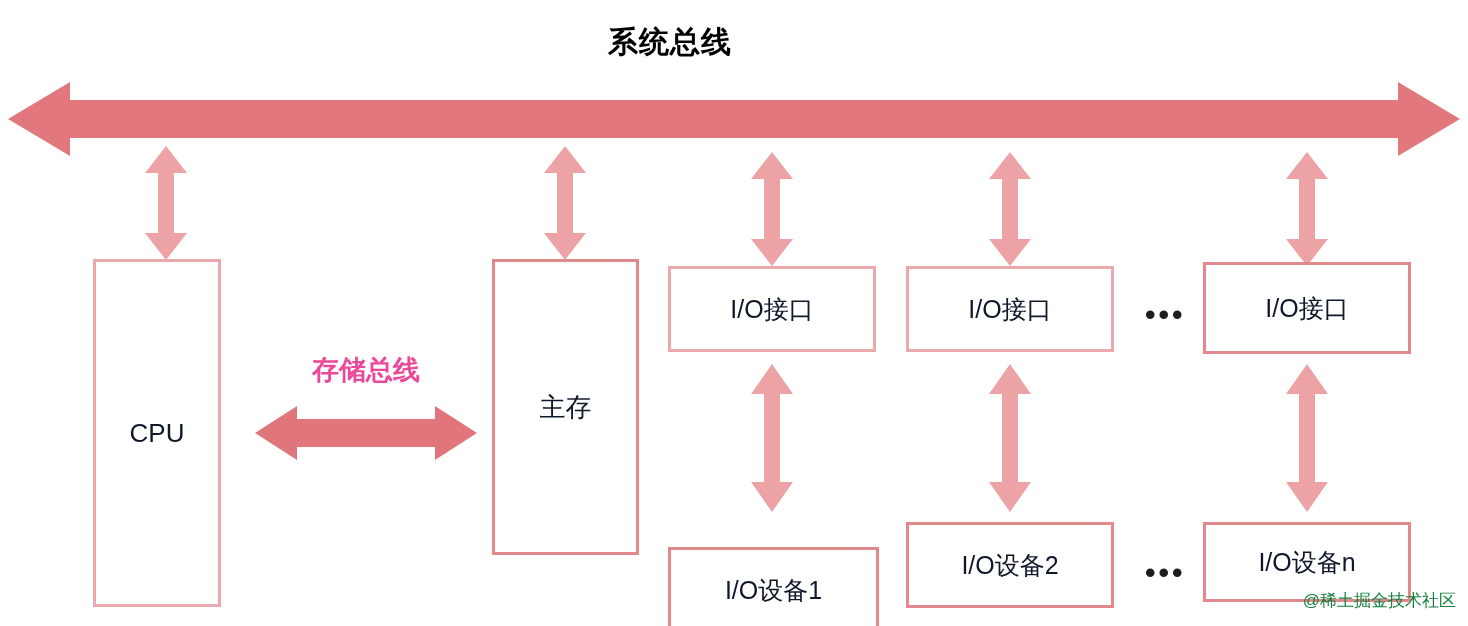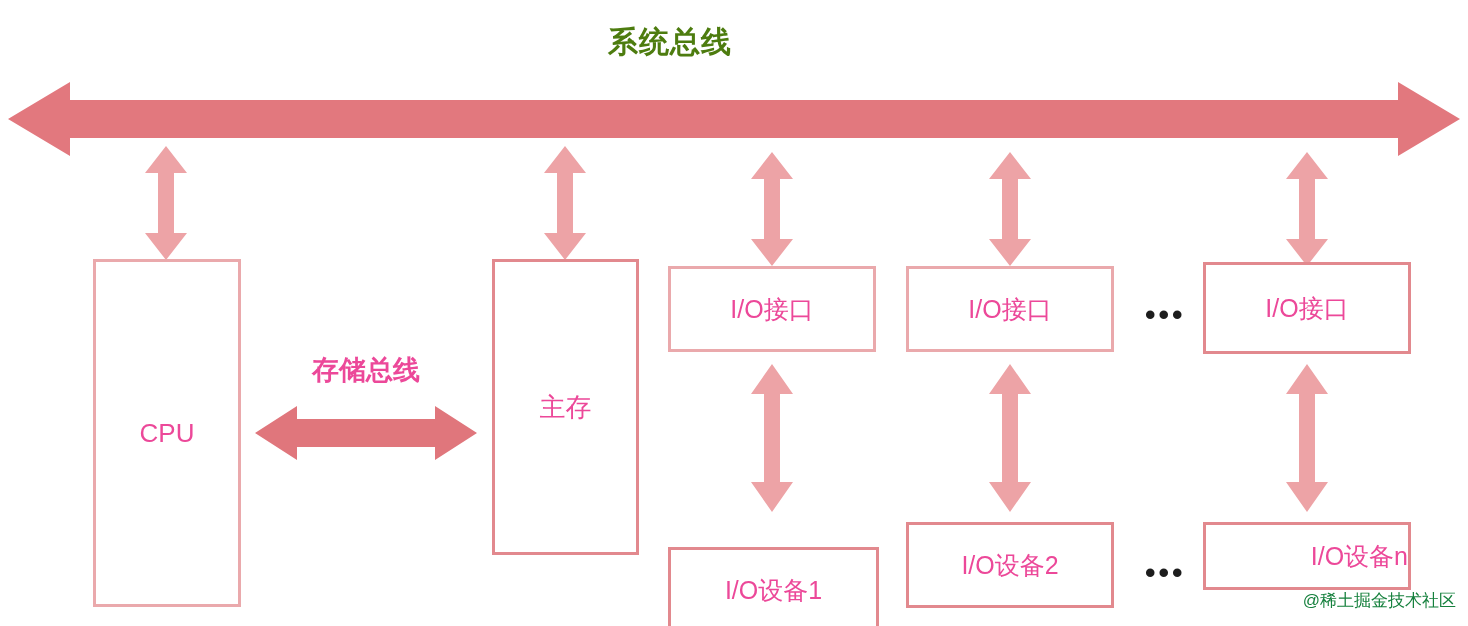--- a/index.html
+++ b/index.html
@@ -20,21 +20,21 @@
 
   
   .diagram-title {
     position: absolute;
     left: 0;
     top: 22px;
     width: 1340px;
     text-align: center;
     font-size: 30px;
     font-weight: bold;
-    color: #4d7c0f;
+    color: #000000;
     letter-spacing: 1px;
     white-space: nowrap;
   }
 
   
   .system-bus {
     position: absolute;
     left: 8px;
     top: 78px;
     width: 1452px;
@@ -71,42 +71,42 @@
 
   
   .node-box {
     position: absolute;
     background: #ffffff;
     border: 3px solid #eaa9ac;
     box-sizing: border-box;
     display: flex;
     align-items: center;
     justify-content: center;
-    color: #ec4899;
+    color: #0f172a;
     font-size: 25px;
     white-space: nowrap;
   }
   .node-box.strong {
     border-color: #e2898e;
   }
   .node-box.tall {
     font-size: 26px;
   }
 
   
-  #box-cpu       { left: 93px;   top: 259px; width: 148px; height: 348px; }
+  #box-cpu       { left: 93px;   top: 259px; width: 128px; height: 348px; }
   #box-memory    { left: 492px;  top: 259px; width: 147px; height: 296px; }
 
   #box-io-if-1   { left: 668px;  top: 266px; width: 208px; height: 86px; }
   #box-io-if-2   { left: 906px;  top: 266px; width: 208px; height: 86px; }
   #box-io-if-3   { left: 1203px; top: 262px; width: 208px; height: 92px; }
 
   #box-io-dev-1  { left: 668px;  top: 547px; width: 211px; height: 86px; }
   #box-io-dev-2  { left: 906px;  top: 522px; width: 208px; height: 86px; text-align: center; }
-  #box-io-dev-3  { left: 1203px; top: 522px; width: 208px; height: 68px; justify-content: flex-end; }
+  #box-io-dev-3  { left: 1203px; top: 522px; width: 208px; height: 80px; }
 
   
   .ellipsis {
     position: absolute;
     font-size: 30px;
     font-weight: bold;
     letter-spacing: 3px;
     color: #1d1d1d;
     line-height: 1;
   }

